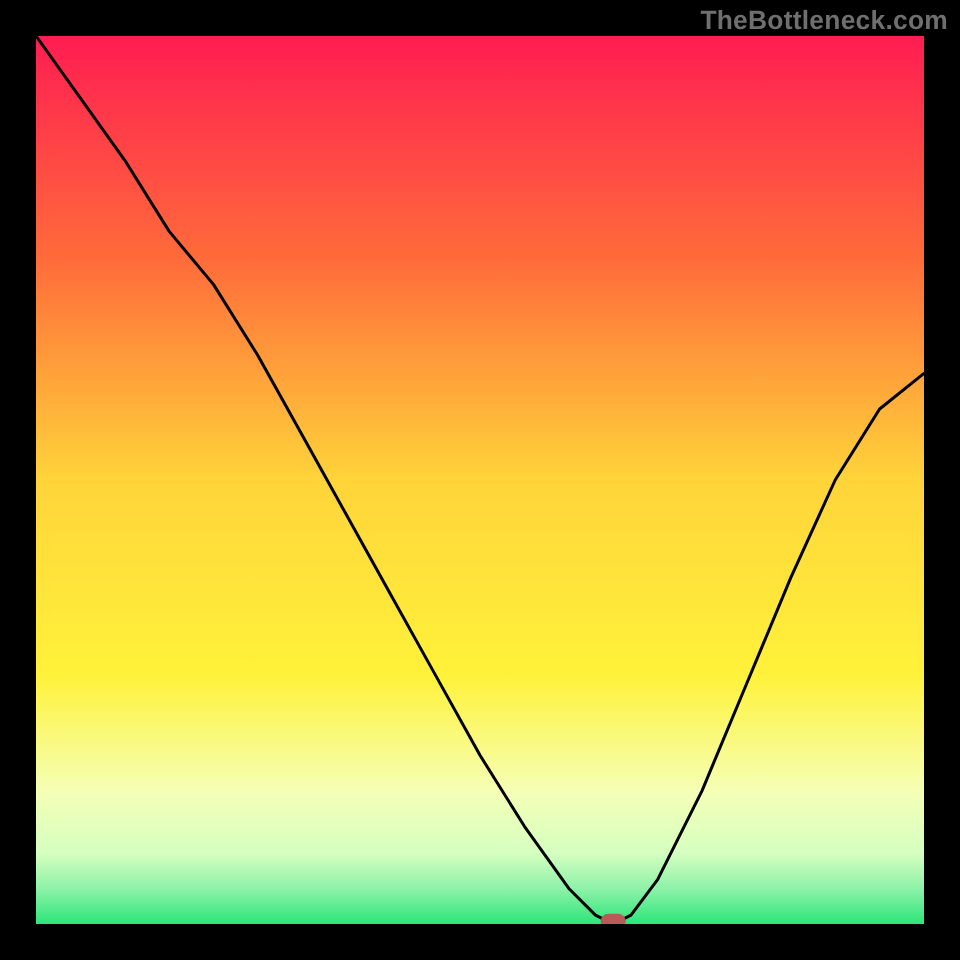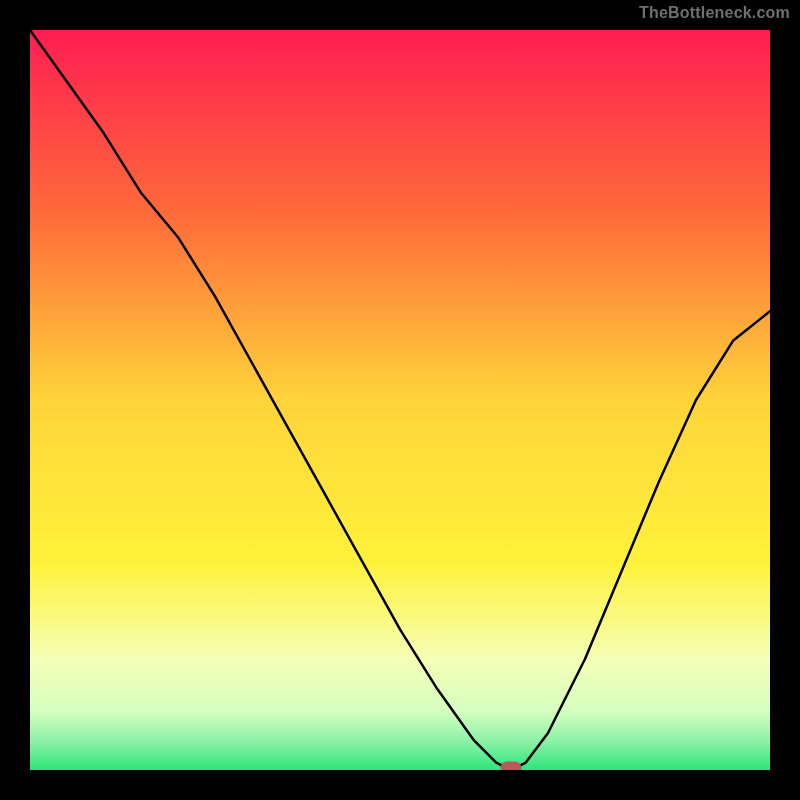--- a/index.html
+++ b/index.html
@@ -14,21 +14,21 @@
   .frame {
     position: relative;
     width: 800px;
     height: 800px;
     background: #000;
   }
   .attribution {
     position: absolute;
     top: 4px;
     right: 10px;
-    font-size: 16px;
+    font-size: 22px;
     font-weight: 600;
     color: #6f6f6f;
     letter-spacing: 0.2px;
     z-index: 20;
   }
   svg {
     display: block;
   }
   .plot-area {
     position: absolute;

